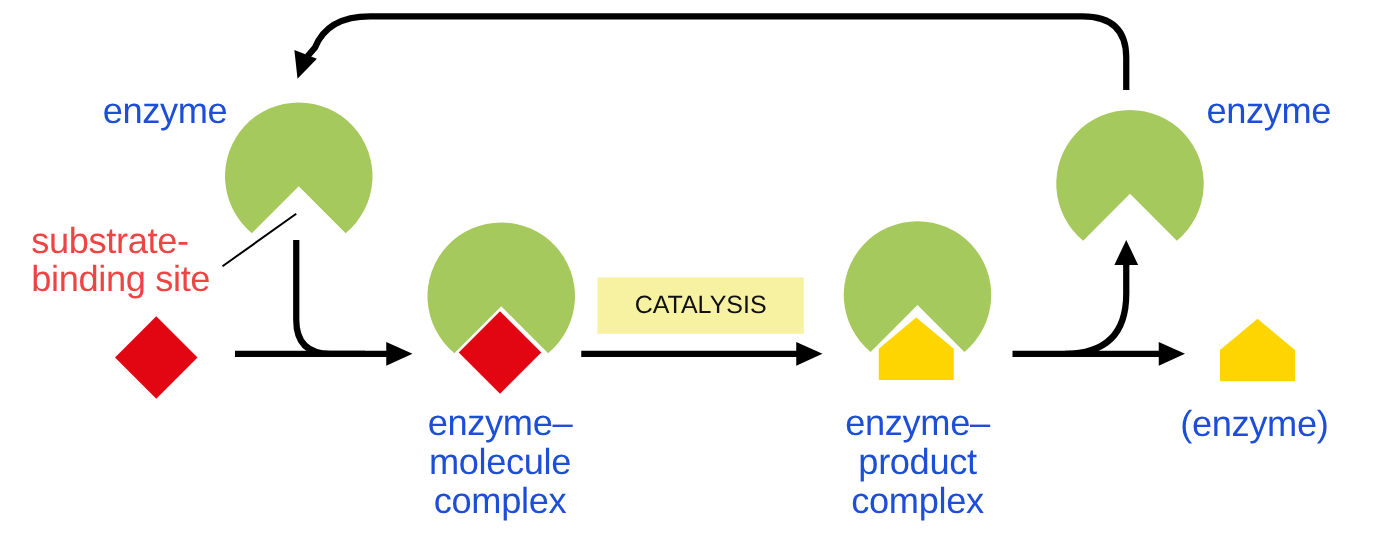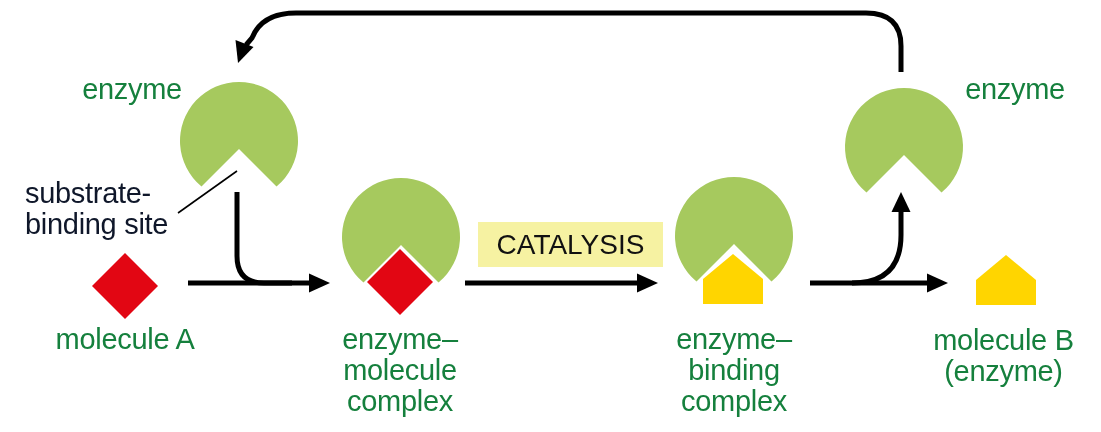--- a/index.html
+++ b/index.html
@@ -11,32 +11,32 @@
     overflow:hidden;
   }
   .fig svg{position:absolute;left:0;top:0;}
   .arrow{stroke:#000;stroke-width:5;fill:none;}
   .head{fill:#000;stroke:none;}
   .thin-line{stroke:#000;stroke-width:1.6;}
   .lbl{
     position:absolute;
     font-size:29px;
     line-height:31px;
-    color:#15803d;
+    color:#1d4ed8;
     text-align:center;
     letter-spacing:-0.3px;
   }
   .lbl span{display:block;}
-  .lbl-red{color:#0f172a;text-align:left;}
+  .lbl-red{color:#ef4444;text-align:left;}
   .catalysis-box{
     position:absolute;
-    left:478px;top:222px;width:185px;height:45px;
+    left:478px;top:222px;width:165px;height:45px;
     background:#f6f2a2;
     display:flex;align-items:center;justify-content:center;
-    font-size:28px;color:#111;letter-spacing:0px;
+    font-size:20px;color:#111;letter-spacing:0px;
   }
 </style>
 </head>
 <body>
 
 <div class="fig">
 
   <svg width="1101" height="432" viewBox="0 0 1101 432">
     <defs>
       <path id="enzyme-glyph" d="M -37.5 45.5 A 59 59 0 1 1 37.5 45.5 L 0 8 Z"></path>
@@ -73,39 +73,37 @@
   </svg>
 
   <div class="lbl" style="left:52px;top:74px;width:160px;">enzyme</div>
 
   <div class="lbl lbl-red" style="left:25px;top:178px;width:220px;">
     <span>substrate-</span>
     <span>binding site</span>
   </div>
 
   <div class="lbl" style="left:25px;top:324px;width:200px;">
-    <span>molecule A</span>
   </div>
 
   <div class="lbl" style="left:300px;top:324px;width:200px;">
     <span>enzyme–</span>
     <span>molecule</span>
     <span>complex</span>
   </div>
 
   <div class="catalysis-box">
     <span>CATALYSIS</span>
   </div>
 
   <div class="lbl" style="left:634px;top:324px;width:200px;">
     <span>enzyme–</span>
-    <span>binding</span>
+    <span>product</span>
     <span>complex</span>
   </div>
 
   <div class="lbl" style="left:906px;top:325px;width:195px;">
-    <span>molecule B</span>
     <span>(enzyme)</span>
   </div>
 
   <div class="lbl" style="left:935px;top:74px;width:160px;">enzyme</div>
 
 </div>
 
 </body></html>

